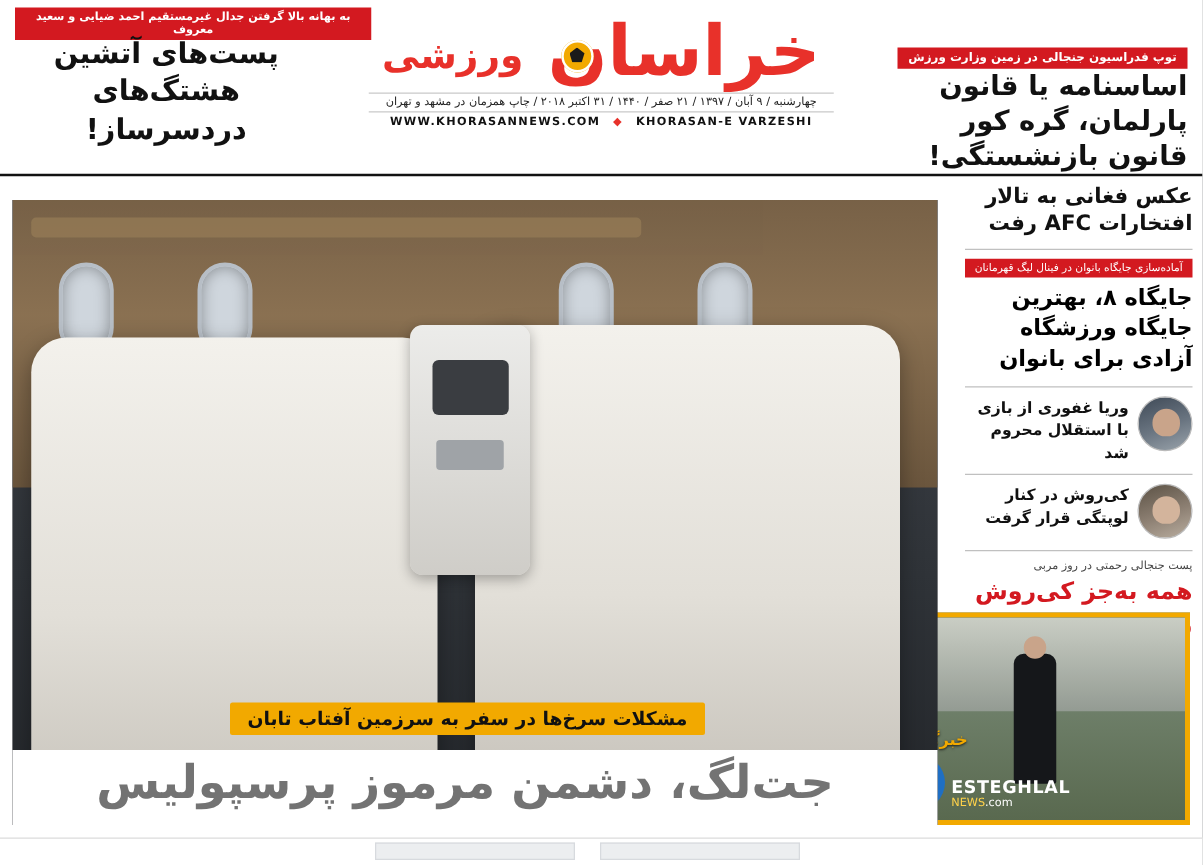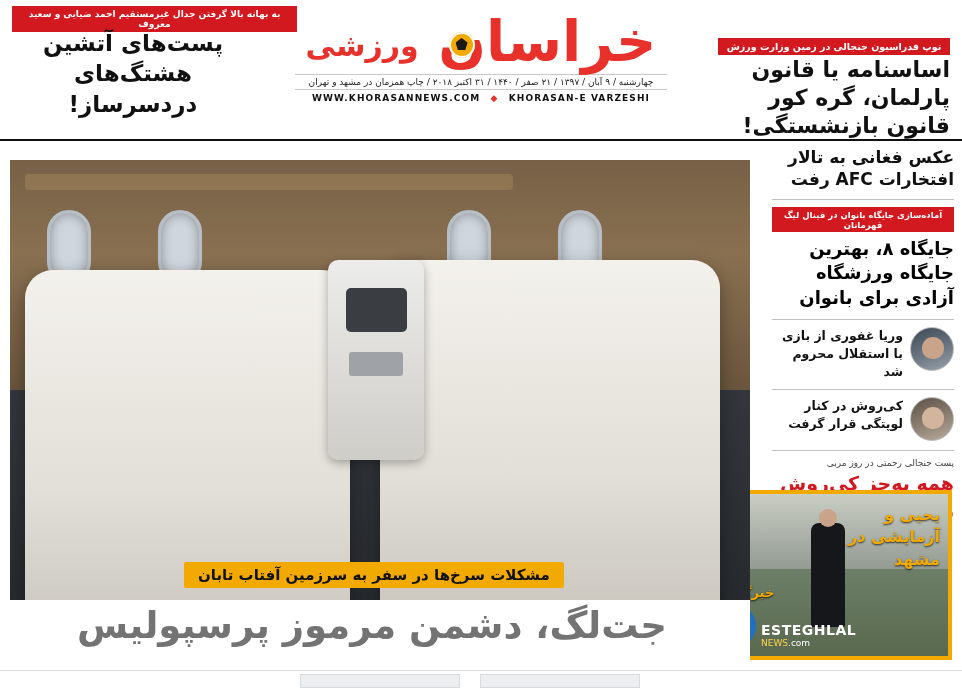--- a/index.html
+++ b/index.html
@@ -161,21 +161,21 @@
   .side-rule {
     height: 1px; background: #c0c0c0; margin: 7px 0;
   }
   .side-title {
     font-size: 17px; font-weight: bold; color: #111;
     line-height: 1.3; text-align: right;
   }
   .side-redbar {
     background: #d31920; color: #fff;
     font-size: 8.5px; text-align: center;
-    padding: 2.5px 3px; font-weight: bold;
+    padding: 2.5px 3px; font-weight: normal;
     margin-bottom: 5px;
   }
   .side-title-big {
     font-size: 18px; font-weight: bold; color: #000000;
     line-height: 1.35; text-align: right;
   }
   .side-with-photo {
     display: flex; align-items: flex-start; gap: 7px;
   }
   .side-photo {
@@ -443,21 +443,20 @@
       <div class="side-headline-red">همه به‌جز کی‌روش و منصوریان!</div>
     </div>
 
   </div>
 
   <div class="side-adbox">
     <div class="adbox-pitch">
       <div class="adbox-stand"></div>
       <div class="adbox-man"></div>
     </div>
-    <div class="adbox-text">یحیی و آزمایشی در مشهد</div>
     <div class="adbox-farsi">خبرگزاری</div>
     <div class="adbox-logo">
       <div class="adbox-logo-mark"></div>
       <div class="adbox-logo-txt">
         <div class="adbox-logo-main">ESTEGHLAL</div>
         <div class="adbox-logo-sub">
           <span class="red">NEWS</span><span>.com</span>
         </div>
       </div>
     </div>

